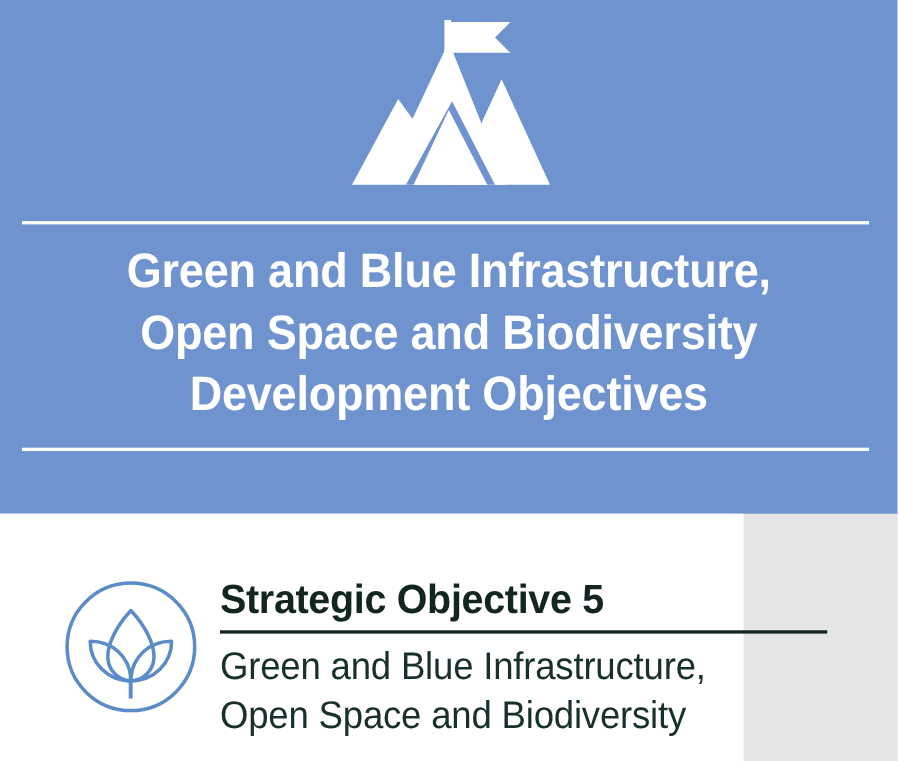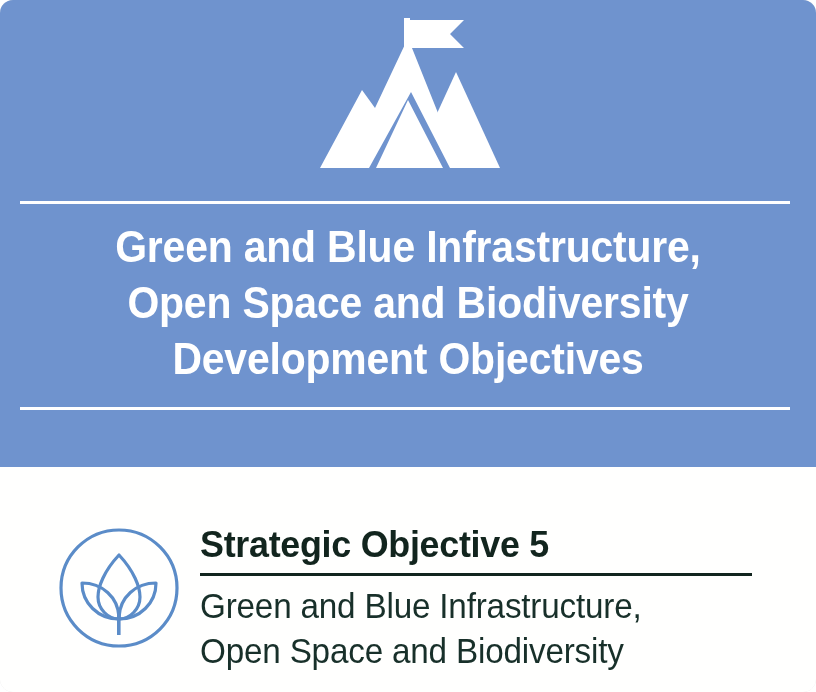--- a/index.html
+++ b/index.html
@@ -13,21 +13,20 @@
     overflow: hidden;
     font-family: "Liberation Sans", sans-serif;
     -webkit-font-smoothing: antialiased;
   }
   #page {
     position: relative;
     width: 816px;
     height: 692px;
     background: #e5e5e5;
     overflow: hidden;
-    border-radius: 13px;
   }
 
   
   .banner {
     position: absolute;
     left: 0;
     top: 0;
     width: 816px;
     height: 467px;
     background: #6f93ce;
@@ -73,21 +72,21 @@
     transform: scaleX(0.93);
     transform-origin: 50% 0;
   }
   .banner-title .tline { display: block; white-space: nowrap; }
 
   
   .lower {
     position: absolute;
     left: 0;
     top: 467px;
-    width: 816px;
+    width: 676px;
     height: 225px;
     background: #fffffe;
   }
 
   .obj-badge {
     position: absolute;
     left: 58px;
     top: 60px;
     width: 122px;
     height: 122px;

